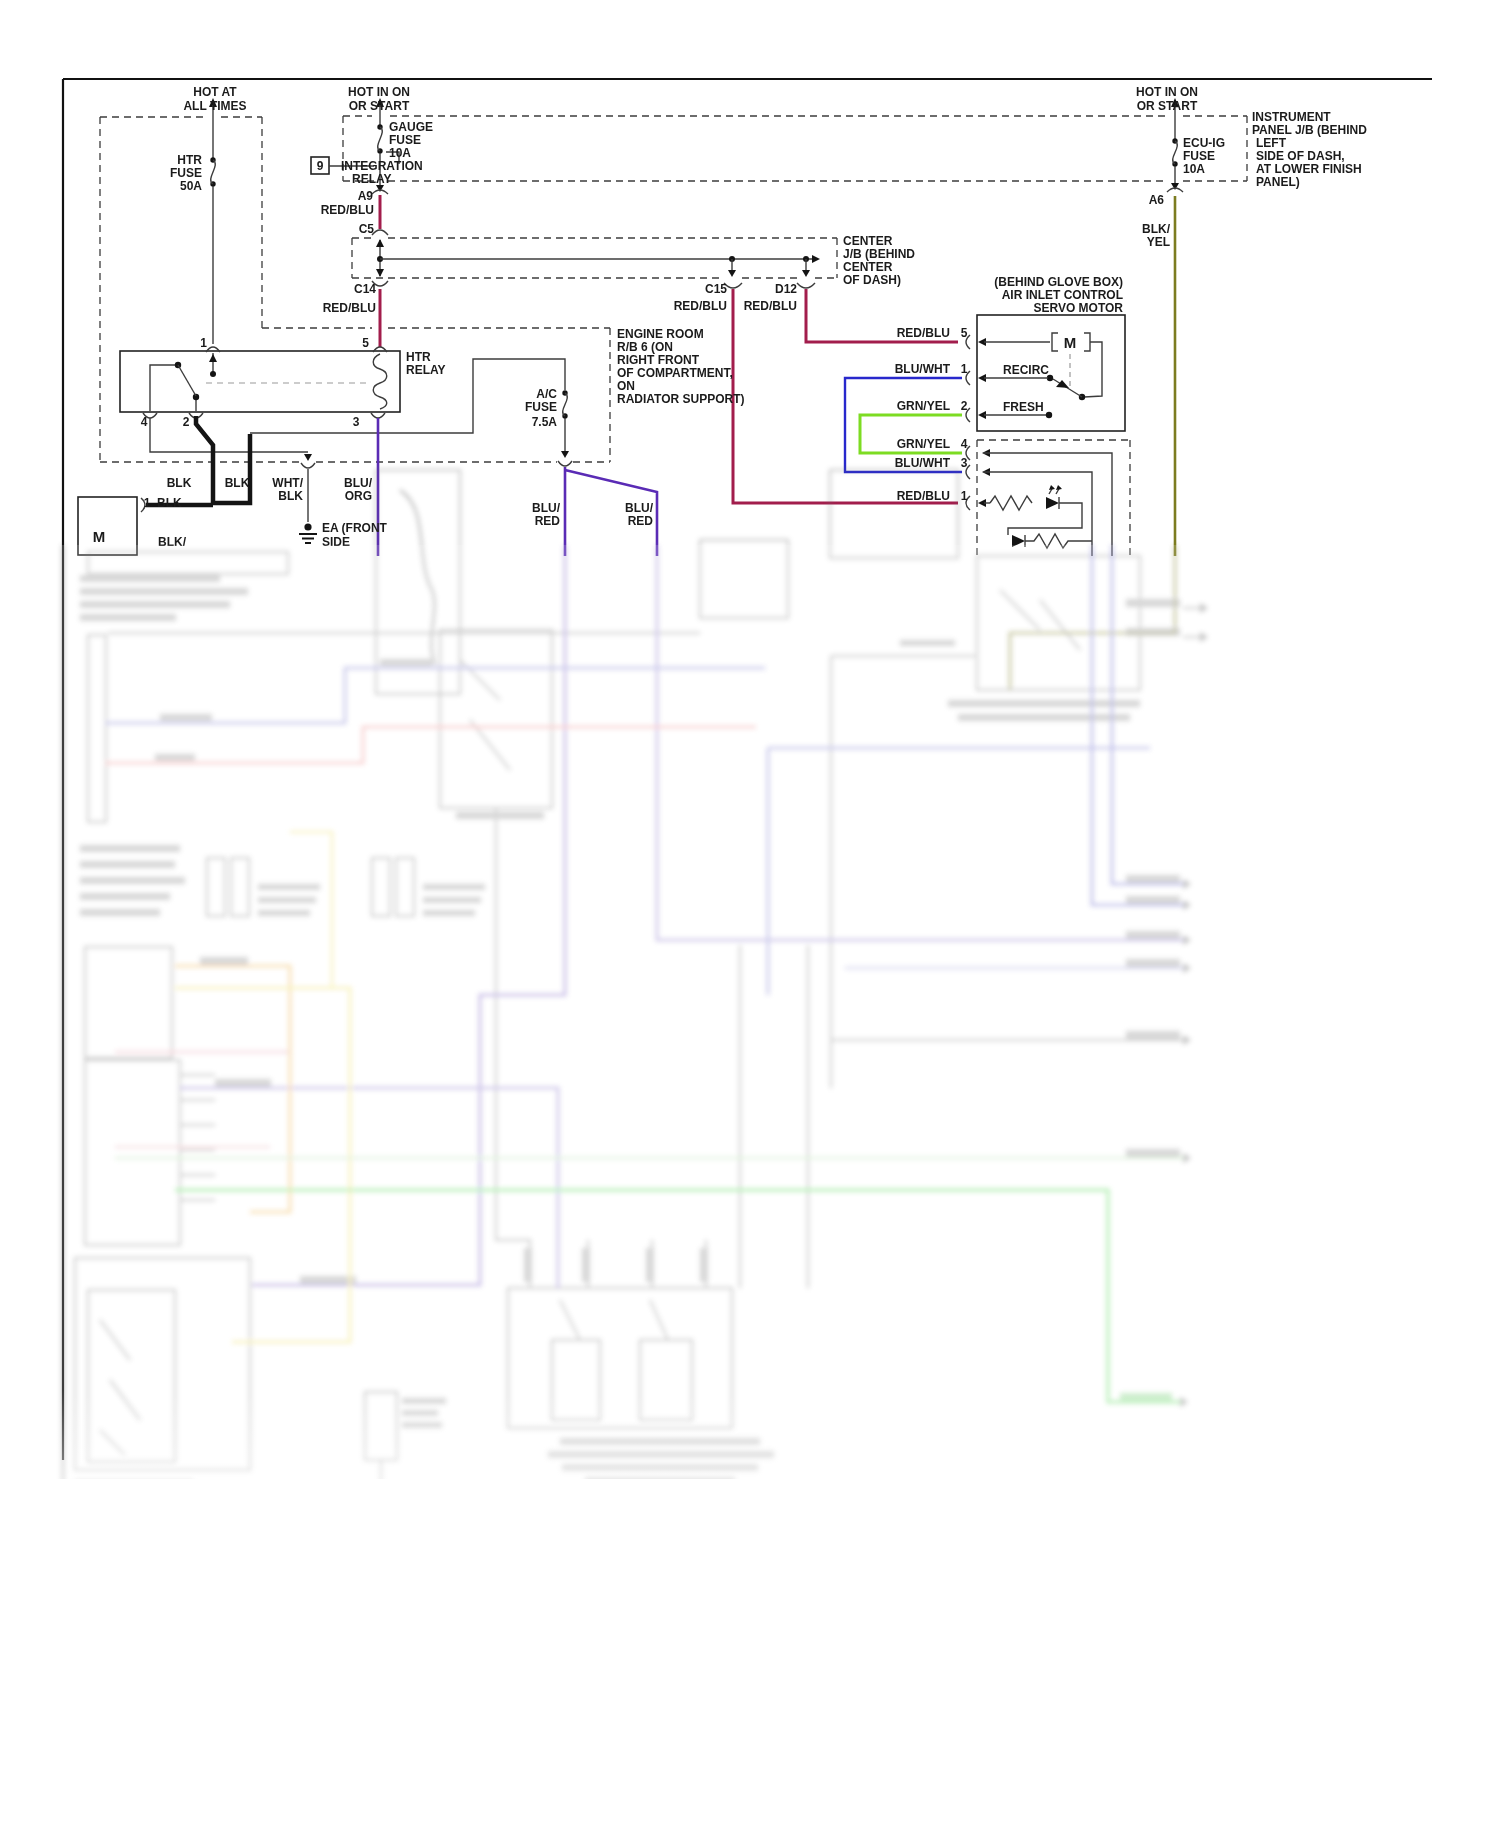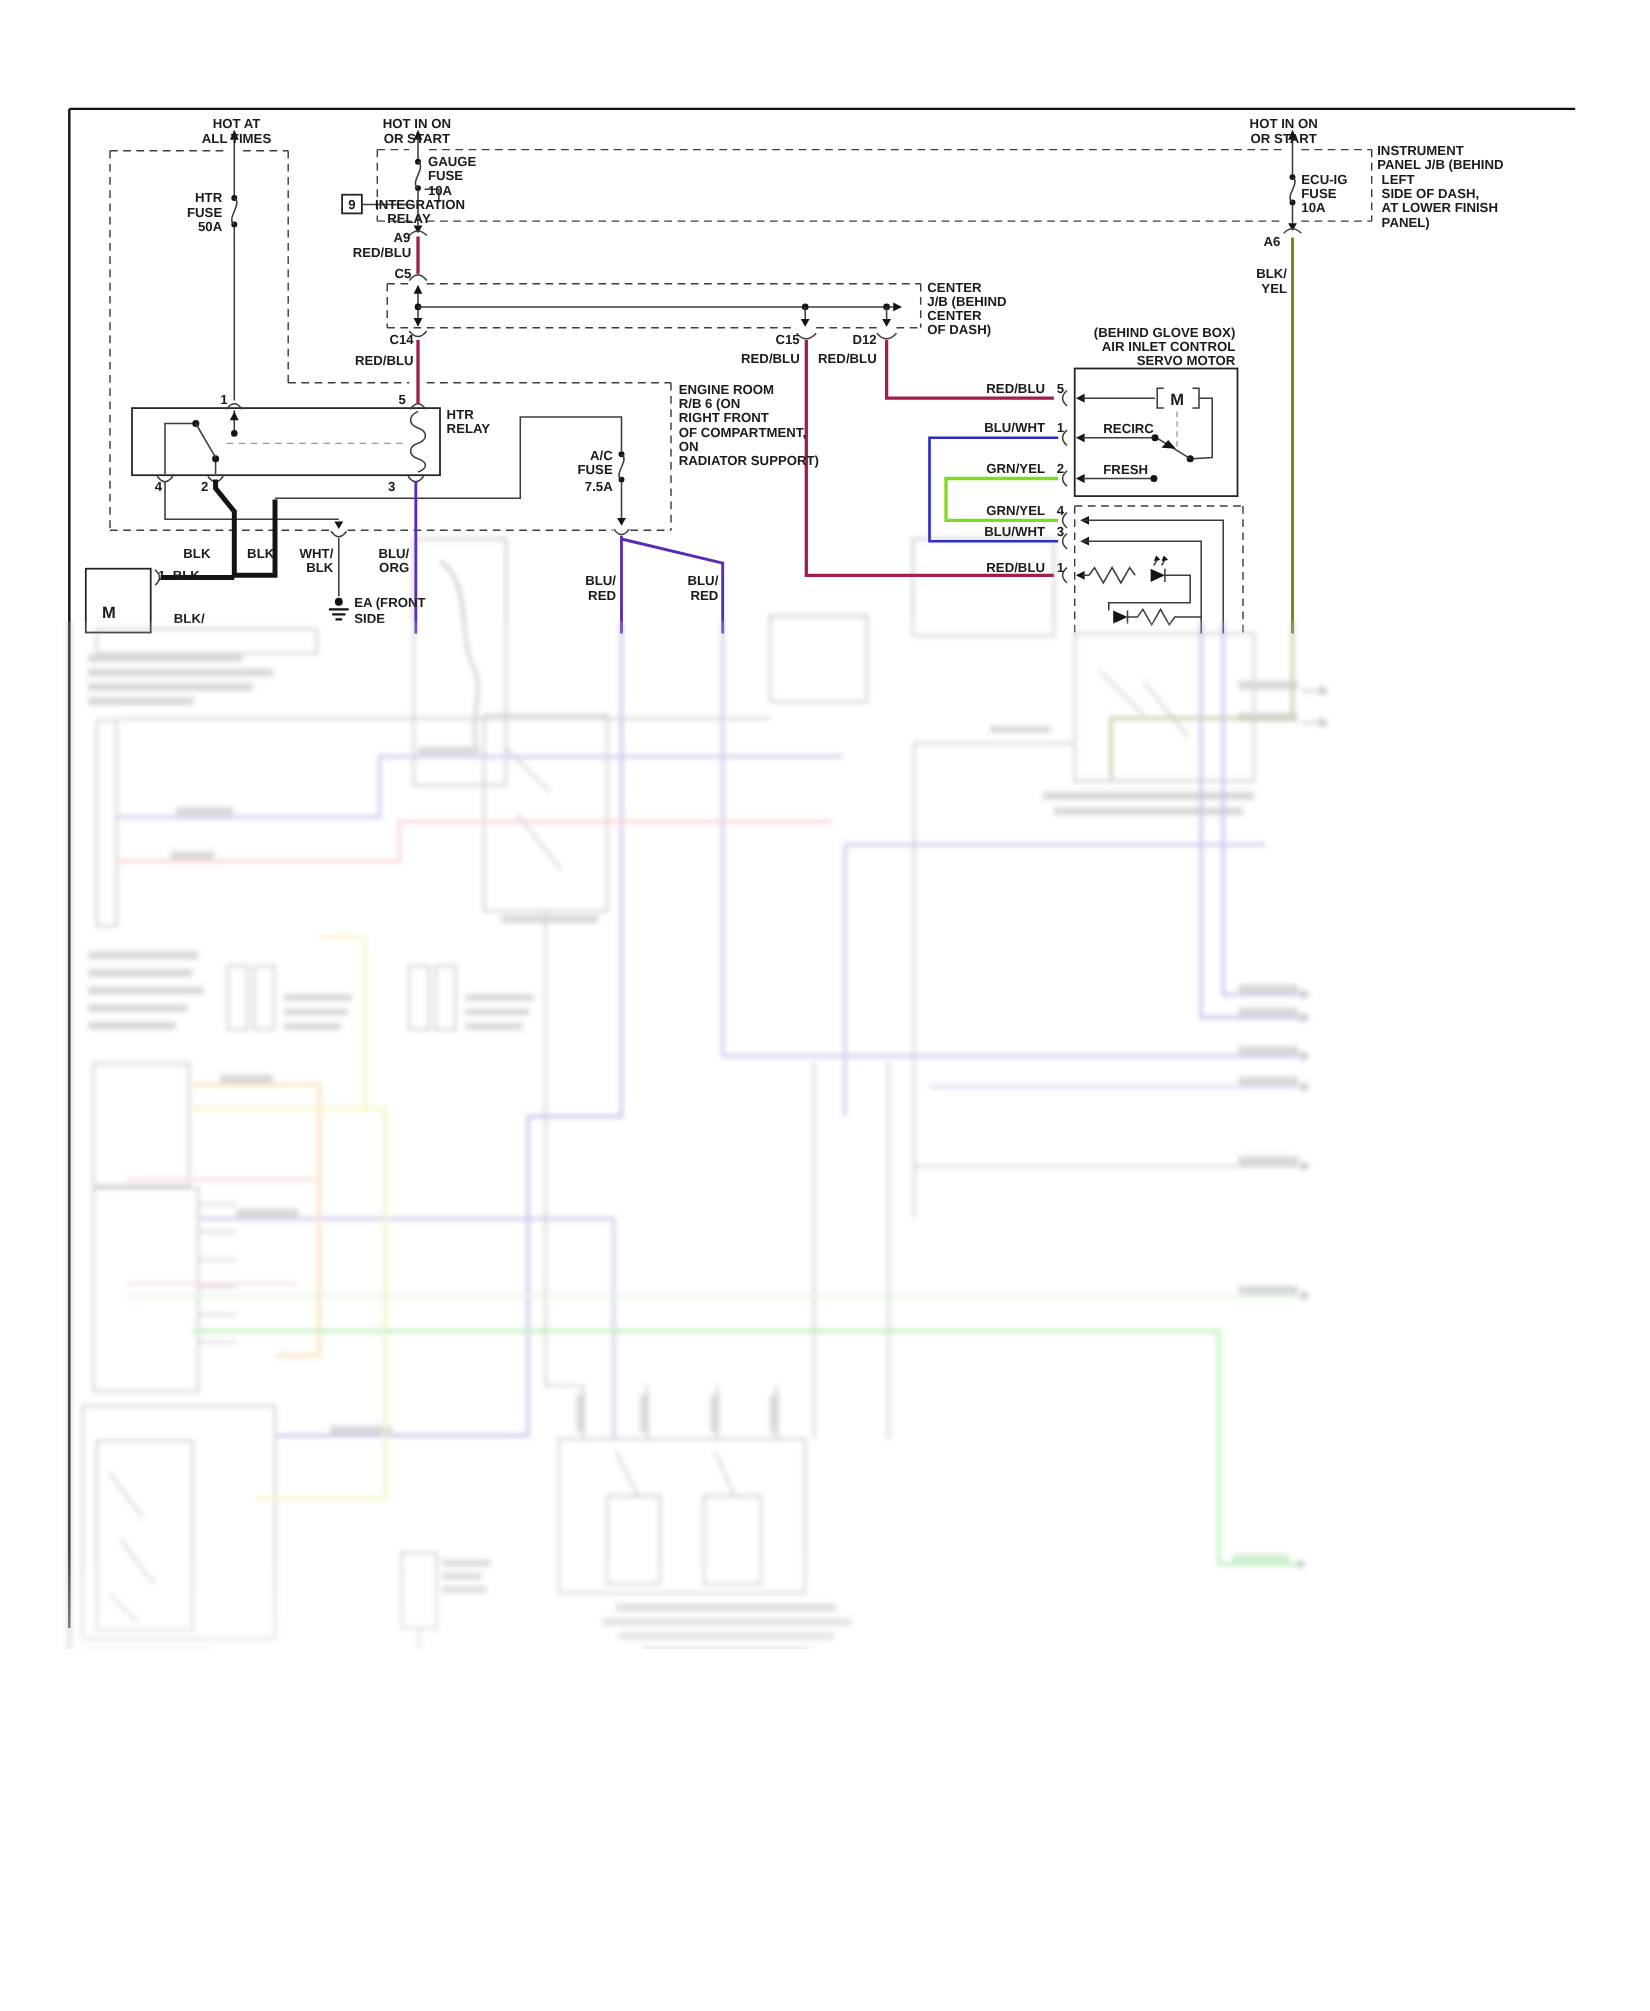--- a/index.html
+++ b/index.html
@@ -1,17 +1,17 @@
 <!DOCTYPE html>
 <html><head>
 <meta charset="utf-8">
 <style>
   html,body{margin:0;padding:0;background:#fff;}
   #stage{position:relative;width:1500px;height:1479px;background:#ffffff;overflow:hidden;
-         font-family:"Liberation Sans", sans-serif;margin-top:20px;}
+         font-family:"Liberation Sans", sans-serif;}
   svg{position:absolute;left:0;top:0;}
   text{font-family:"Liberation Sans", sans-serif;font-size:12px;font-weight:bold;fill:#1b1b1b;}
   text.big{font-size:15px;}
   .ta-m{text-anchor:middle}.ta-e{text-anchor:end}.ta-s{text-anchor:start}
   .dash{stroke:#3c3c3c;stroke-width:1.3;stroke-dasharray:7 5;fill:none;}
   .thin{stroke:#3c3c3c;stroke-width:1.4;fill:none;}
   .box{stroke:#222;stroke-width:1.6;fill:none;}
   .thick{stroke:#141414;stroke-width:4.5;fill:none;}
   .dot{fill:#141414;}
   .bar{fill:#a3a3a3;}

